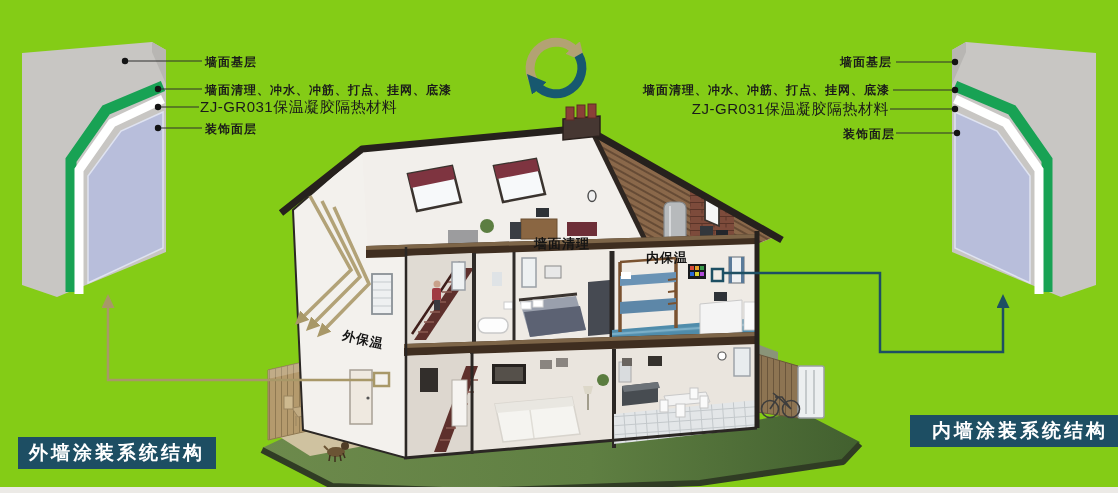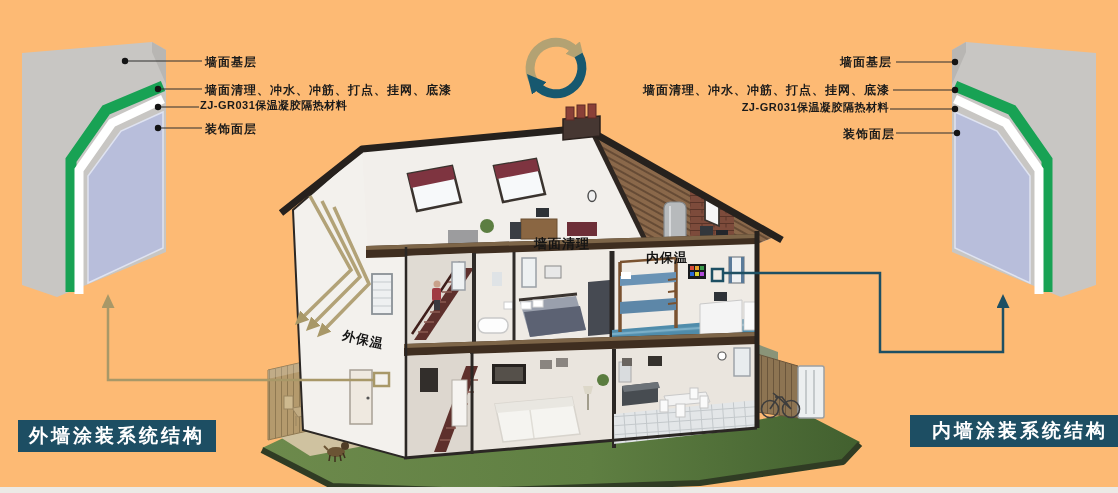--- a/index.html
+++ b/index.html
@@ -1,20 +1,20 @@
 <!DOCTYPE html>
 <html><head>
 <meta charset="utf-8">
 <style>
   html,body{margin:0;padding:0;background:#ffffff;}
-  #stage{position:relative;width:1118px;height:493px;background:#fdba74;overflow:hidden;
+  #stage{position:relative;width:1118px;height:493px;background:#84cc16;overflow:hidden;
          font-family:"Liberation Sans","DejaVu Sans",sans-serif;}
   #gfx{position:absolute;left:0;top:0;}
   .lbl{position:absolute;font-size:12px;font-weight:600;color:#1a1a1a;letter-spacing:1px;white-space:nowrap;}
-  .lbl.big{font-size:11px;font-weight:700;letter-spacing:.5px;}
+  .lbl.big{font-size:15px;font-weight:400;letter-spacing:.5px;}
   .rgt{text-align:right;}
   .titlebox{position:absolute;background:#1d4e63;color:#ffffff;font-size:19px;font-weight:700;
             letter-spacing:3px;display:flex;align-items:center;justify-content:center;white-space:nowrap;}
   .houselbl{position:absolute;font-size:13px;font-weight:700;color:#141414;letter-spacing:1px;white-space:nowrap;}
   #lbl-ext-ins{transform:rotate(13deg);}
   #bottom-strip{position:absolute;left:0;right:0;bottom:0;height:6px;background:#eceae6;}
 </style>
 </head>
 <body>
 
@@ -337,17 +337,17 @@
 
 <div class="lbl rgt" style="right:226px;top:54px;">墙面基层</div>
 <div class="lbl rgt" style="right:228px;top:82px;">墙面清理、冲水、冲筋、打点、挂网、底漆</div>
 <div class="lbl big rgt" style="right:229px;top:100px;">ZJ-GR031保温凝胶隔热材料</div>
 <div class="lbl rgt" style="right:223px;top:126px;">装饰面层</div>
 
 <div class="houselbl" id="lbl-ext-base" style="left:534px;top:235px;">墙面清理</div>
 <div class="houselbl" style="left:646px;top:249px;font-family:Liberation Serif, serif;">内保温</div>
 <div class="houselbl" id="lbl-ext-ins" style="left:342px;top:331px;">外保温</div>
 
-<div class="titlebox" style="left:18px;top:420px;width:198px;height:32px;">外墙涂装系统结构</div>
+<div class="titlebox" style="left:18px;top:437px;width:198px;height:32px;">外墙涂装系统结构</div>
 <div class="titlebox" style="left:910px;top:415px;width:220px;height:32px;">内墙涂装系统结构</div>
 
 <div id="bottom-strip"></div>
 </div>
 
 </body></html>

